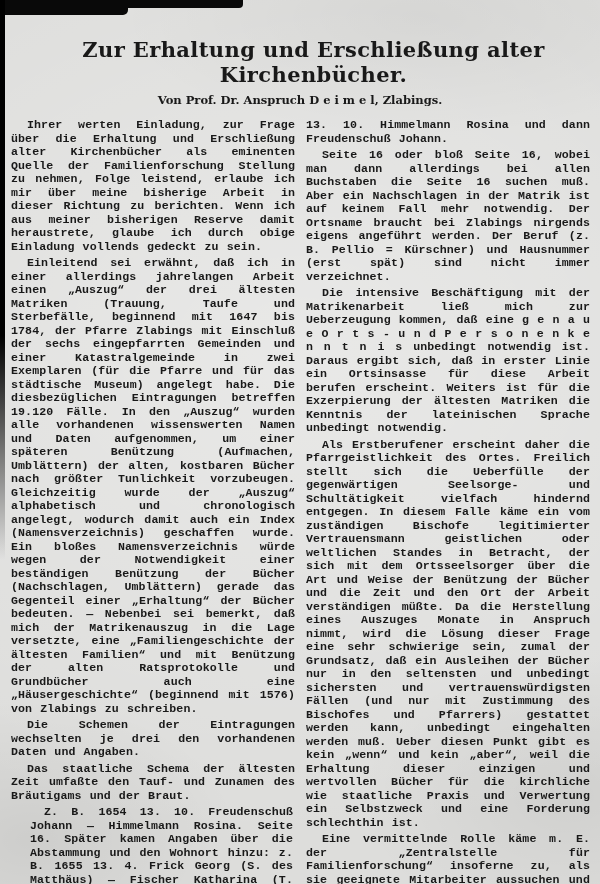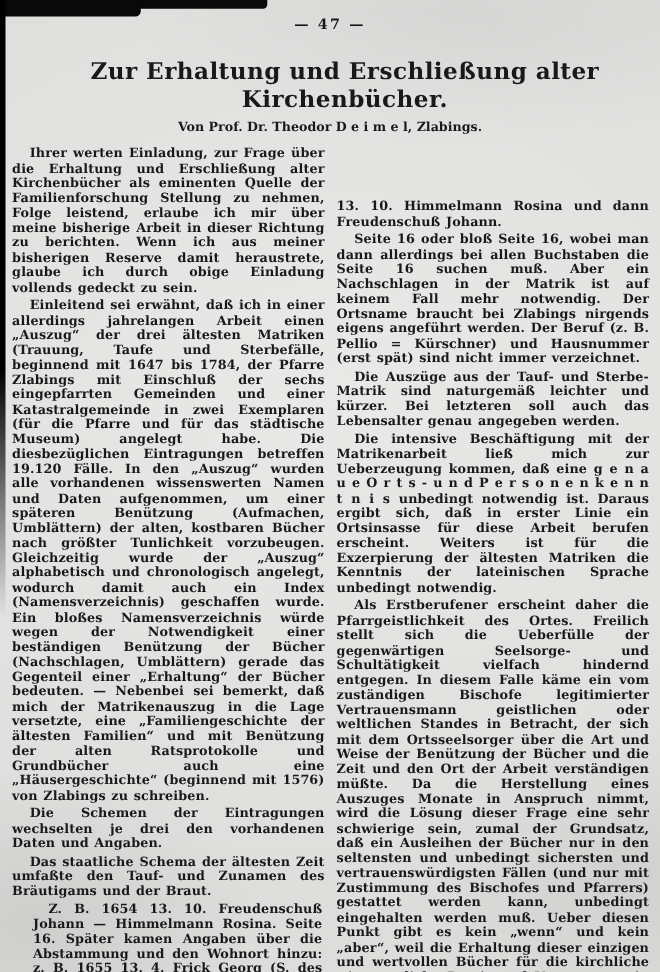--- a/index.html
+++ b/index.html
@@ -53,51 +53,49 @@
     padding: 11px 9px 0 11px;
   }
   .col {
     width: 284px;
     text-align: justify;
     font-size: 11.6px; line-height: 13.5px;
     font-weight: bold;
     letter-spacing: 0.1px;
     word-spacing: 1px;
   }
-  .col p { margin: 0 0 3px 0; text-indent: 16px; }
-  .col p.no-indent { text-indent: 0; margin-top: 48px; }
+  .col p { margin: 0 0 3px 0; text-indent: 16px; font-family: Liberation Mono, monospace; }
+  .col p.no-indent { text-indent: 0; }
   .col p.example { margin-left: 19px; margin-right: 2px; text-indent: 14px; }
 </style>
 </head>
 <body>
 
 <div class="page">
 
   <div class="artifact-top-bar"></div>
   <div class="artifact-corner-block"></div>
   <div class="artifact-left-strip"></div>
 
   <div class="header">
-    <div class="page-number">— 47 —</div>
     <div class="article-title">Zur Erhaltung und Erschließung alter Kirchenbücher.</div>
-    <div class="byline">Von Prof. Dr. Theodor D e i m e l, Zlabings.</div>
+    <div class="byline">Von Prof. Dr. Anspruch D e i m e l, Zlabings.</div>
   </div>
 
   <div class="cols">
     <div class="col">
       <p>Ihrer werten Einladung, zur Frage über die Erhaltung und Erschließung alter Kirchenbücher als eminenten Quelle der Familienforschung Stellung zu nehmen, Folge leistend, erlaube ich mir über meine bisherige Arbeit in dieser Richtung zu berichten. Wenn ich aus meiner bisherigen Reserve damit heraustrete, glaube ich durch obige Einladung vollends gedeckt zu sein.</p>
       <p>Einleitend sei erwähnt, daß ich in einer allerdings jahrelangen Arbeit einen „Auszug“ der drei ältesten Matriken (Trauung, Taufe und Sterbefälle, beginnend mit 1647 bis 1784, der Pfarre Zlabings mit Einschluß der sechs eingepfarrten Gemeinden und einer Katastralgemeinde in zwei Exemplaren (für die Pfarre und für das städtische Museum) angelegt habe. Die diesbezüglichen Eintragungen betreffen 19.120 Fälle. In den „Auszug“ wurden alle vorhandenen wissenswerten Namen und Daten aufgenommen, um einer späteren Benützung (Aufmachen, Umblättern) der alten, kostbaren Bücher nach größter Tunlichkeit vorzubeugen. Gleichzeitig wurde der „Auszug“ alphabetisch und chronologisch angelegt, wodurch damit auch ein Index (Namensverzeichnis) geschaffen wurde. Ein bloßes Namensverzeichnis würde wegen der Notwendigkeit einer beständigen Benützung der Bücher (Nachschlagen, Umblättern) gerade das Gegenteil einer „Erhaltung“ der Bücher bedeuten. — Nebenbei sei bemerkt, daß mich der Matrikenauszug in die Lage versetzte, eine „Familiengeschichte der ältesten Familien“ und mit Benützung der alten Ratsprotokolle und Grundbücher auch eine „Häusergeschichte“ (beginnend mit 1576) von Zlabings zu schreiben.</p>
       <p>Die Schemen der Eintragungen wechselten je drei den vorhandenen Daten und Angaben.</p>
       <p>Das staatliche Schema der ältesten Zeit umfaßte den Tauf- und Zunamen des Bräutigams und der Braut.</p>
       <p class="example">Z. B. 1654 13. 10. Freudenschuß Johann — Himmelmann Rosina. Seite 16. Später kamen Angaben über die Abstammung und den Wohnort hinzu: z. B. 1655 13. 4. Frick Georg (S. des Matthäus) — Fischer Katharina (T. des Veit) — beide aus Slawathen. Seite 17. S = Sohn, T = Tochter.</p>
 
     </div>
     <div class="col">
       <p class="no-indent">13. 10. Himmelmann Rosina und dann Freudenschuß Johann.</p>
       <p>Seite 16 oder bloß Seite 16, wobei man dann allerdings bei allen Buchstaben die Seite 16 suchen muß. Aber ein Nachschlagen in der Matrik ist auf keinem Fall mehr notwendig. Der Ortsname braucht bei Zlabings nirgends eigens angeführt werden. Der Beruf (z. B. Pellio = Kürschner) und Hausnummer (erst spät) sind nicht immer verzeichnet.</p>
-      <p>Die Auszüge aus der Tauf- und Sterbe-Matrik sind naturgemäß leichter und kürzer. Bei letzteren soll auch das Lebensalter genau angegeben werden.</p>
       <p>Die intensive Beschäftigung mit der Matrikenarbeit ließ mich zur Ueberzeugung kommen, daß eine g e n a u e  O r t s -  u n d  P e r s o n e n k e n n t n i s  unbedingt notwendig ist. Daraus ergibt sich, daß in erster Linie ein Ortsinsasse für diese Arbeit berufen erscheint. Weiters ist für die Exzerpierung der ältesten Matriken die Kenntnis der lateinischen Sprache unbedingt notwendig.</p>
       <p>Als Erstberufener erscheint daher die Pfarrgeistlichkeit des Ortes. Freilich stellt sich die Ueberfülle der gegenwärtigen Seelsorge- und Schultätigkeit vielfach hindernd entgegen. In diesem Falle käme ein vom zuständigen Bischofe legitimierter Vertrauensmann geistlichen oder weltlichen Standes in Betracht, der sich mit dem Ortsseelsorger über die Art und Weise der Benützung der Bücher und die Zeit und den Ort der Arbeit verständigen müßte. Da die Herstellung eines Auszuges Monate in Anspruch nimmt, wird die Lösung dieser Frage eine sehr schwierige sein, zumal der Grundsatz, daß ein Ausleihen der Bücher nur in den seltensten und unbedingt sichersten und vertrauenswürdigsten Fällen (und nur mit Zustimmung des Bischofes und Pfarrers) gestattet werden kann, unbedingt eingehalten werden muß. Ueber diesen Punkt gibt es kein „wenn“ und kein „aber“, weil die Erhaltung dieser einzigen und wertvollen Bücher für die kirchliche wie staatliche Praxis und Verwertung ein Selbstzweck und eine Forderung schlechthin ist.</p>
       <p>Eine vermittelnde Rolle käme m. E. der „Zentralstelle für Familienforschung“ insoferne zu, als sie geeignete Mitarbeiter aussuchen und für sie die notwendigen Legitimationen erstreben könnte. Natürlich müßte ein ganzes Netz von Mitarbeitern geschaffen und ausgebreitet werden, soll die ganze Arbeit nicht für immer ein Stückwerk bleiben. Man</p>
     </div>
   </div>
 
 </div>
 
 </body></html>

